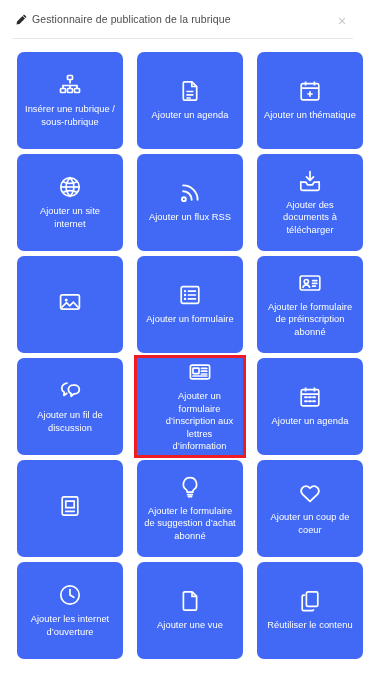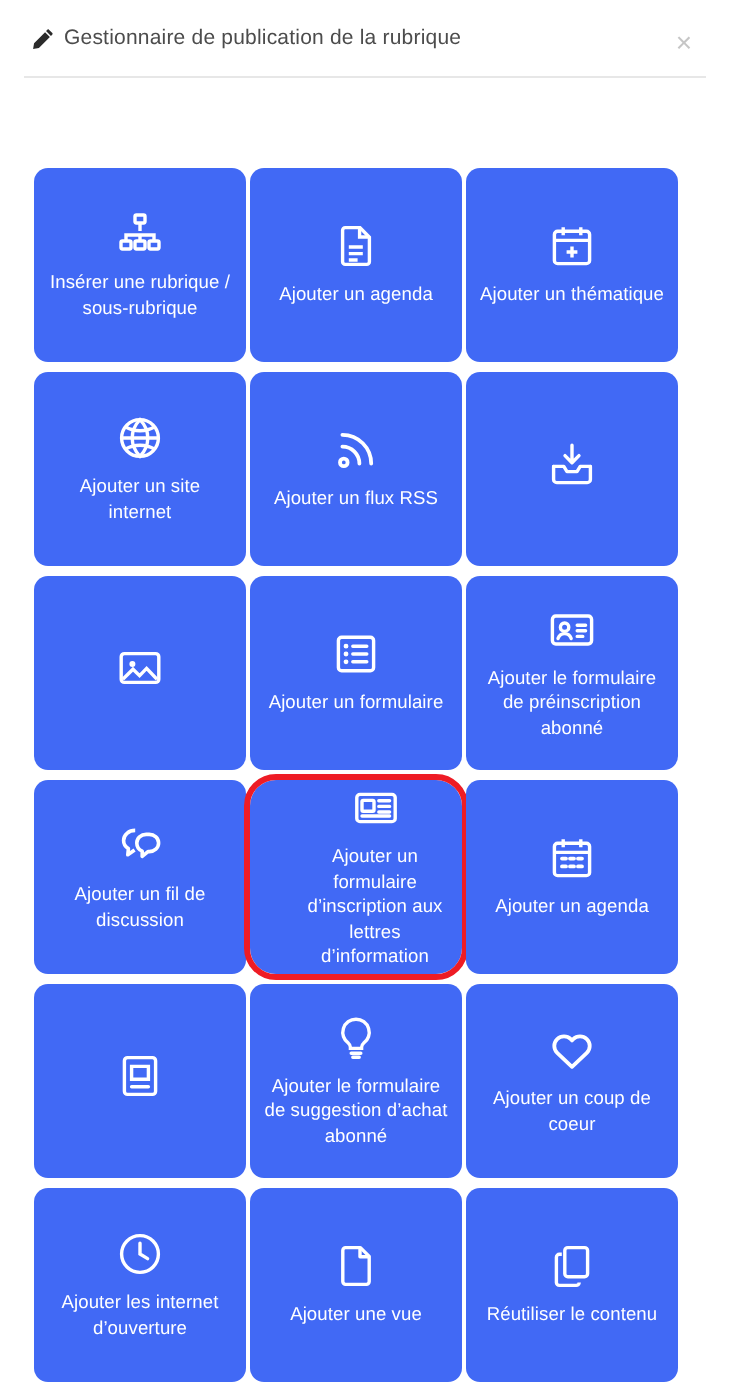--- a/index.html
+++ b/index.html
@@ -37,23 +37,22 @@
     height:1px;background:#e7e7e7;
   }
 
   
   .grid{
     position:absolute;
     left:17px;top:52px;
     width:330px;
     display:grid;
     grid-template-columns:repeat(3,106px);
-    gap:5px 2px;
+    gap:5px 14px;
     grid-auto-rows:97px;
-    margin-top:32px;
   }
   .tile{
     position:relative;
     background:#4169f5;
     border-radius:7px;
     color:#ffffff;
     display:flex;
     flex-direction:column;
     align-items:center;
     justify-content:center;
@@ -73,21 +72,21 @@
   .tile .tile-label{
     font-size:9.3px;
     line-height:12.4px;
     color:#ffffff;
     letter-spacing:.05px;
     max-width:96px;
   }
   .tile.selected{
     outline:3px solid #ee1c25;
     outline-offset:0px;
-    border-radius:13px;
+    border-radius:0;
     padding-left:25px;
   }
 </style>
 </head>
 <body>
 
 <div class="panel">
 
   <div class="header">
     <div class="header-title">
@@ -157,20 +156,21 @@
         <span class="tile-label">Ajouter un flux RSS</span>
       </div>
       <div class="tile">
         <span class="tile-icon">
           <svg viewBox="0 0 24 24" fill="none" stroke="#fff" stroke-width="1.7" stroke-linecap="round" stroke-linejoin="round">
             <path d="M12 2.6v8.3M8.5 7.8l3.5 3.6 3.5-3.6"></path>
             <path d="M2.8 13.2h5.1l1.6 2.6h5l1.6-2.6h5.1"></path>
             <path d="M2.8 13.2v6.5a1.6 1.6 0 0 0 1.6 1.6h15.2a1.6 1.6 0 0 0 1.6-1.6v-6.5"></path>
           </svg>
         </span>
+        <span class="tile-label">Ajouter des documents à télécharger</span>
       </div>
       <div class="tile">
         <span class="tile-icon">
           <svg viewBox="0 0 24 24" fill="none" stroke="#fff" stroke-width="1.7">
             <rect x="2.6" y="4.8" width="18.8" height="14.4" rx="1.6"></rect>
             <circle cx="8.2" cy="10" r="1.5" fill="#fff" stroke="none"></circle>
             <path d="M3.4 17.6l5.1-5 3.3 3.2 3.5-3.6 5.2 5.4" fill="none"></path>
           </svg>
         </span>
       </div>

